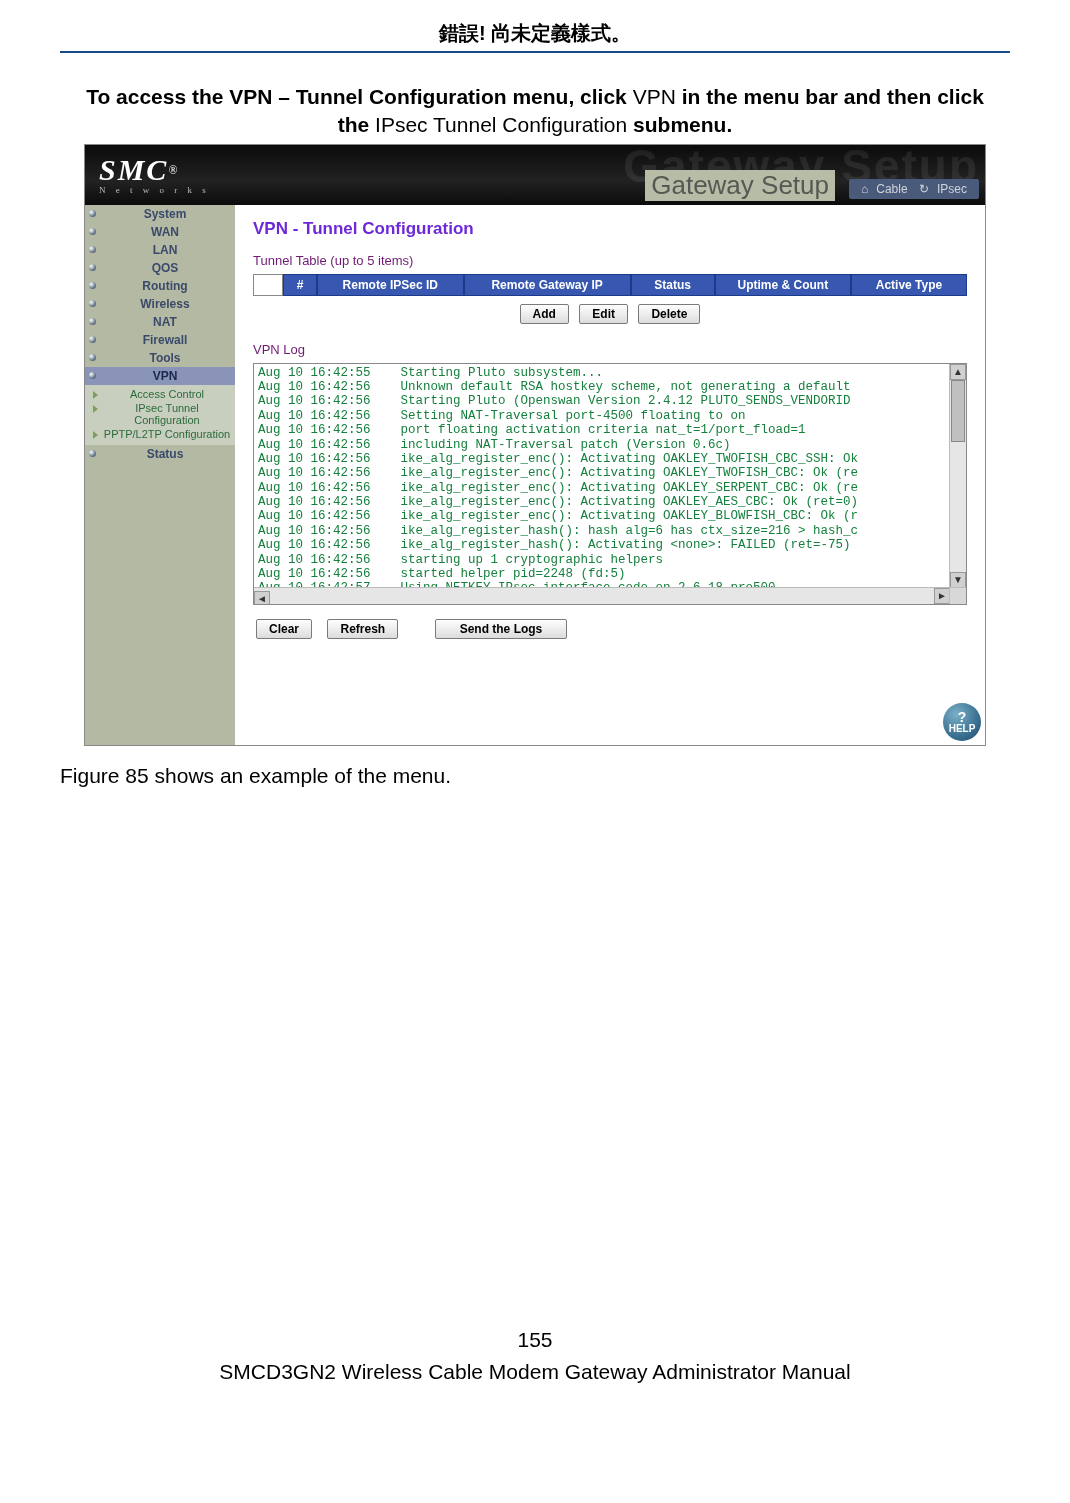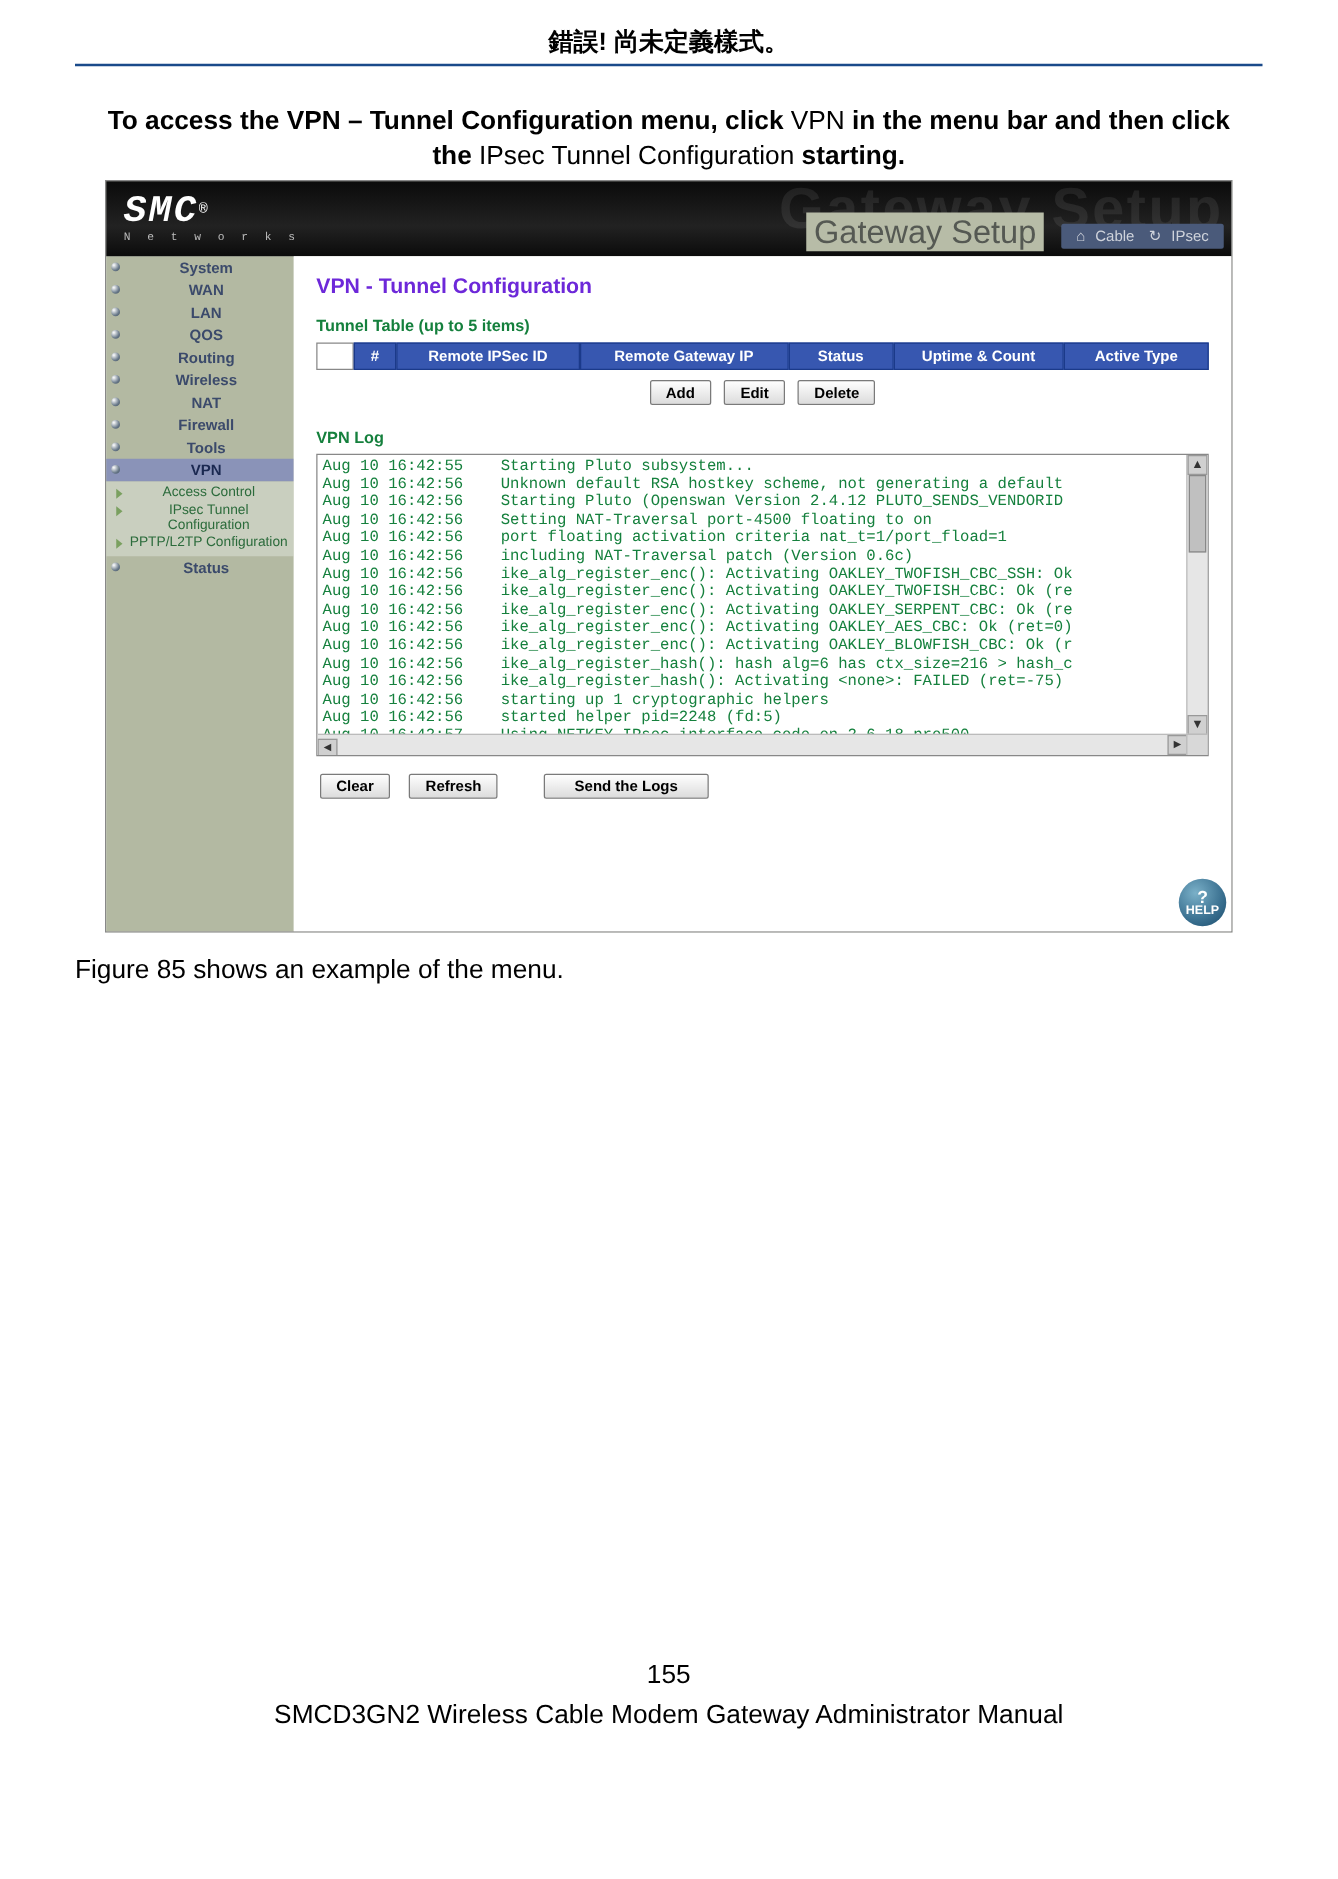--- a/index.html
+++ b/index.html
@@ -40,21 +40,21 @@
   .gw-header {
     position: relative;
     height: 60px;
     background: linear-gradient(#0b0b0b, #222 60%, #0b0b0b);
     color: #fff;
     overflow: hidden;
   }
   .gw-logo {
     position: absolute;
     left: 14px; top: 8px;
-    font-family: Liberation Mono, monospace;
+    font-family: Liberation Serif, serif;
   }
   .gw-logo .smc { font-size: 30px; font-weight: bold; font-style: italic; letter-spacing: 2px; }
   .gw-logo .reg { font-size: 12px; vertical-align: super; }
   .gw-logo .nw  { font-size: 9px; letter-spacing: 4px; color: #bcbcbc; display:block; margin-top:-2px;}
   .gw-ghost {
     position: absolute; right: 6px; top: -6px;
     font-size: 46px; font-weight: bold; color: rgba(255,255,255,0.08);
     letter-spacing: 2px; white-space: nowrap;
   }
   .gw-setup {
@@ -121,23 +121,23 @@
     background: #fff;
     padding: 14px 18px 14px 18px;
     position: relative;
   }
   .content h2 {
     color: #6d28d9;
     font-size: 17px;
     margin: 0 0 14px 0;
   }
   .tbl-title {
-    color: #15803d;
+    color: #701a75;
     font-size: 13px;
-    font-weight: bold;
+    font-weight: normal;
     margin: 0 0 6px 0;
   }
   .tunnel-head {
     display: flex;
     font-size: 12px;
     color: #fff;
   }
   .tunnel-head .cell {
     background: #3757b0;
     border: 1px solid #1b3a8a;
@@ -231,21 +231,21 @@
   .footer .pn { margin-bottom: 8px; }
 </style>
 </head>
 <body>
 
 <div class="page">
   <div class="top-error">錯誤! 尚未定義樣式。</div>
   <hr class="top-hr">
 
   <p class="instruction">
-    <span class="b">To access the VPN – Tunnel Configuration menu, click </span><span>VPN</span><span class="b"> in the menu bar and then click the </span><span>IPsec Tunnel Configuration</span><span class="b"> starting.</span>
+    <span class="b">To access the VPN – Tunnel Configuration menu, click </span><span>VPN</span><span class="b"> in the menu bar and then click the </span><span>IPsec Tunnel Configuration</span><span class="b"> submenu.</span>
   </p>
 
   <div class="fig-wrap">
     <div class="gw-header">
       <div class="gw-logo">
         <span class="smc">SMC</span><span class="reg">®</span>
         <span class="nw">N e t w o r k s</span>
       </div>
       <div class="gw-ghost">Gateway Setup</div>
       <div class="gw-setup">Gateway Setup</div>

